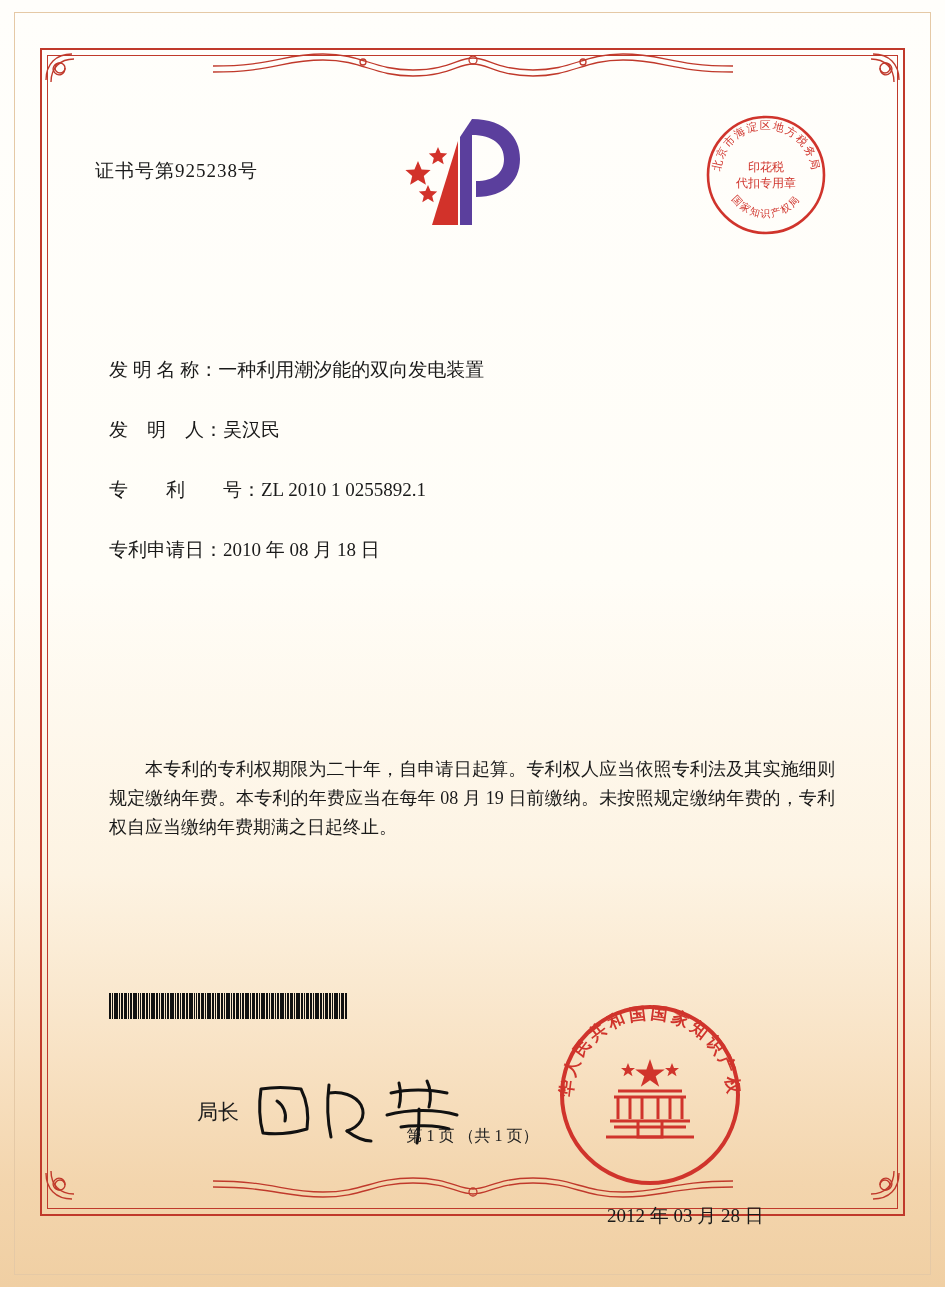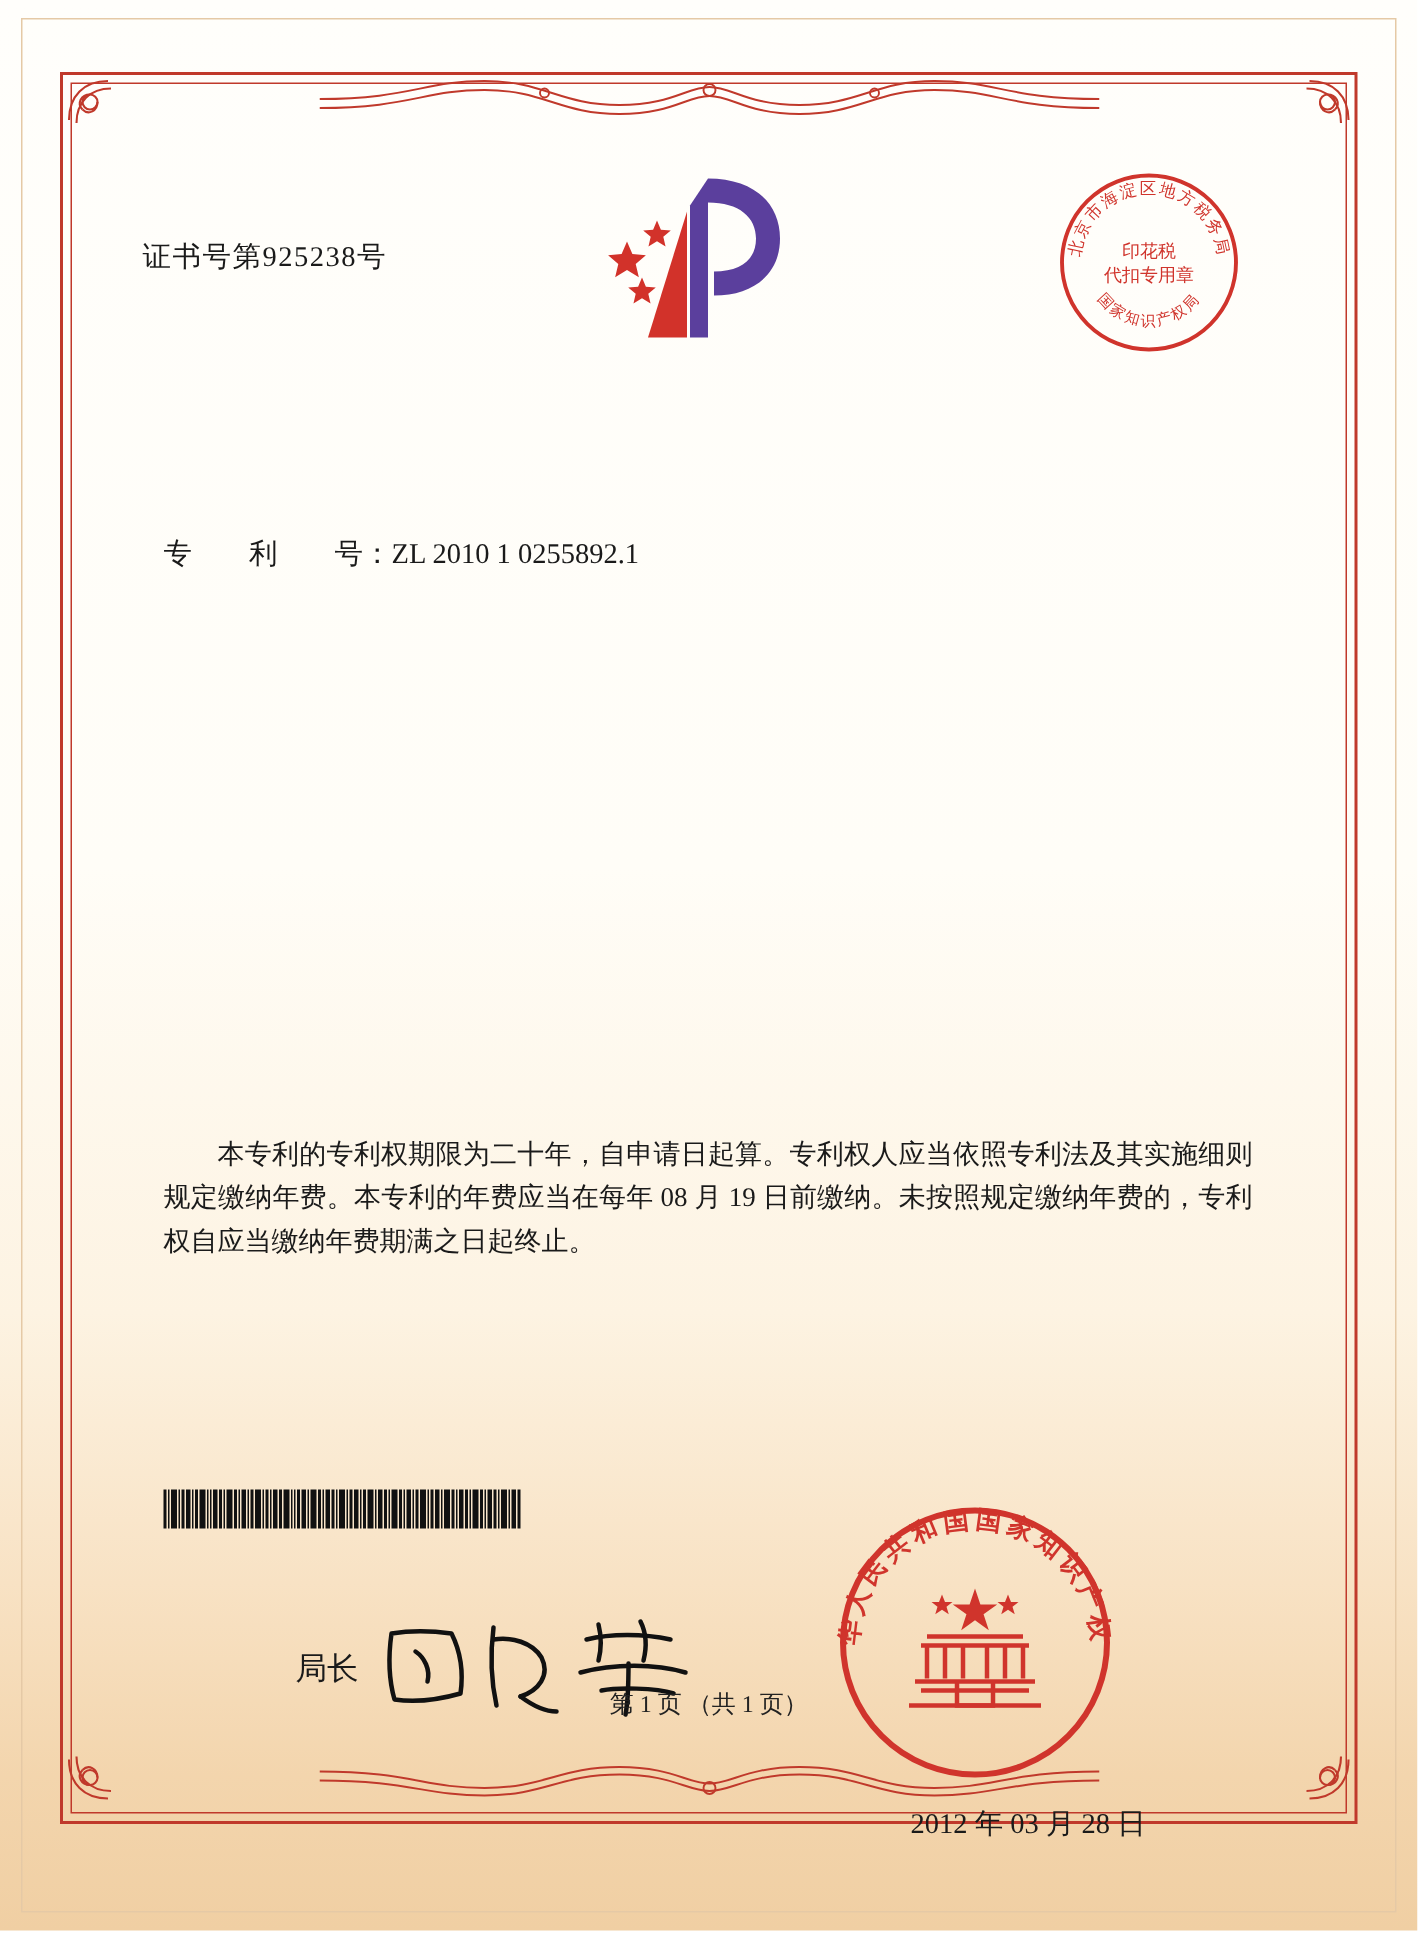--- a/index.html
+++ b/index.html
@@ -316,21 +316,30 @@
           <textPath href="#smBot" startOffset="50%" text-anchor="middle">国家知识产权局</textPath>
         </text>
         <text x="64" y="60" font-size="12" fill="#d0342c" text-anchor="middle" font-family="'DejaVu Serif', serif">印花税</text>
         <text x="64" y="76" font-size="12" fill="#d0342c" text-anchor="middle" font-family="'DejaVu Serif', serif">代扣专用章</text>
       </svg>
     </div>
 
 
     <div class="fields">
       <div class="field-row">
+        <span class="field-label">发 明 名 称：</span><span class="field-value">一种利用潮汐能的双向发电装置</span>
+      </div>
+      <div class="field-row">
+        <span class="field-label">发　明　人：</span><span class="field-value">吴汉民</span>
+      </div>
+      <div class="field-row">
         <span class="field-label">专　　利　　号：</span><span class="field-value">ZL 2010 1 0255892.1</span>
+      </div>
+      <div class="field-row">
+        <span class="field-label">专利申请日：</span><span class="field-value">2010 年 08 月 18 日</span>
       </div>
     </div>
 
     <div class="paragraphs">
       <p>本专利的专利权期限为二十年，自申请日起算。专利权人应当依照专利法及其实施细则规定缴纳年费。本专利的年费应当在每年 08 月 19 日前缴纳。未按照规定缴纳年费的，专利权自应当缴纳年费期满之日起终止。</p>
     </div>
 
     <div class="barcode">
       <i style="width:2px"></i>
         <i style="width:1px"></i>

